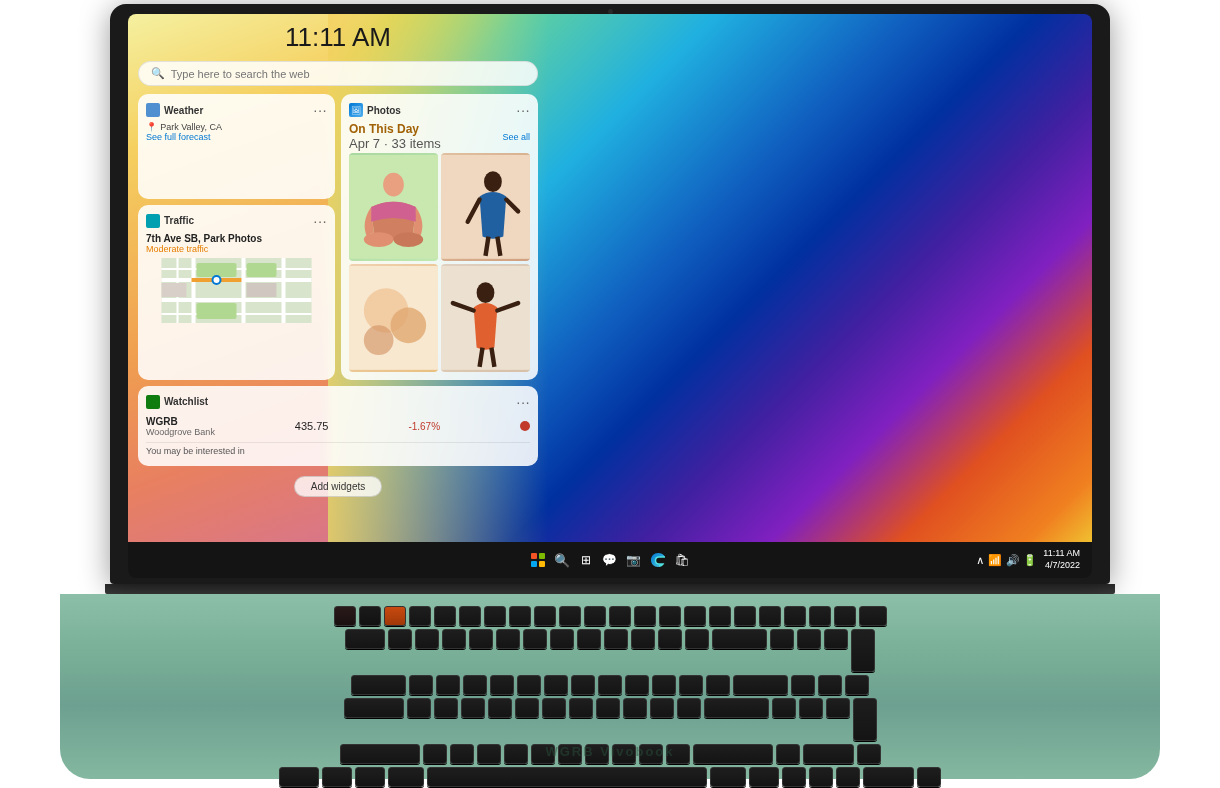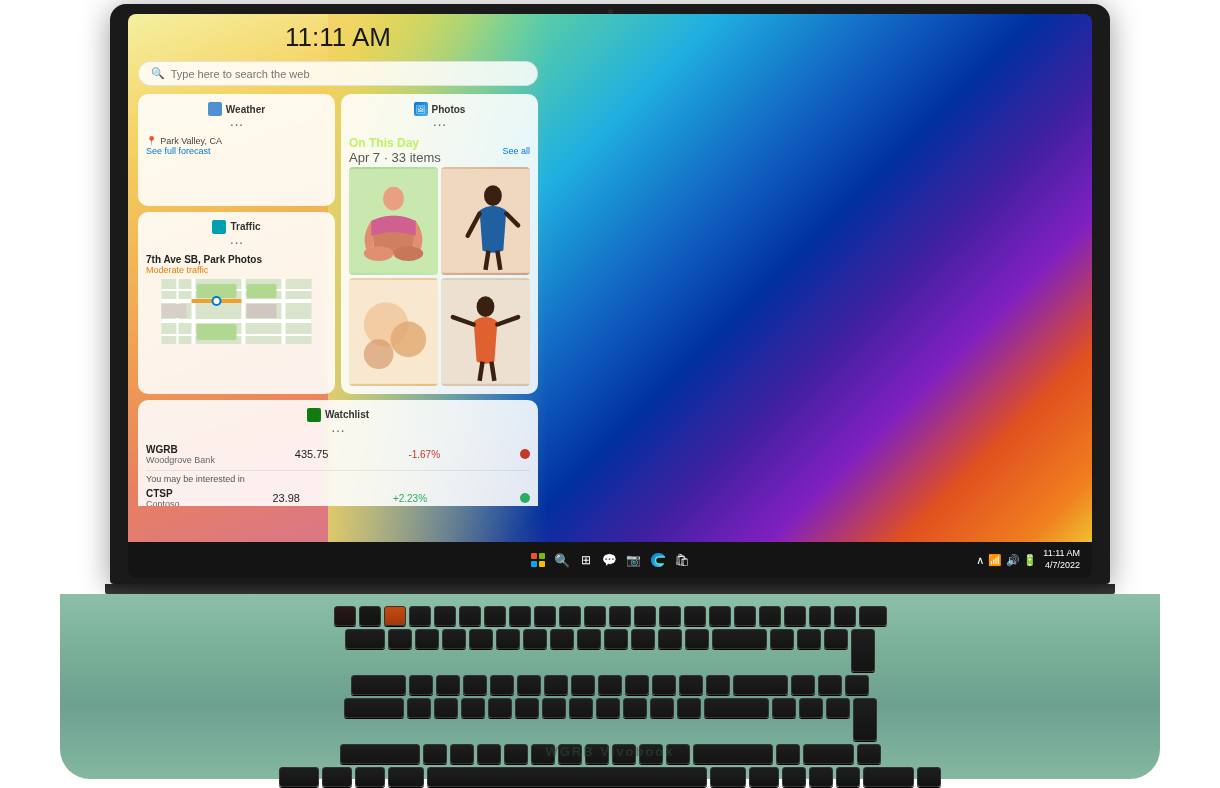--- a/index.html
+++ b/index.html
@@ -142,21 +142,20 @@
       padding: 8px;
       position: relative;
       backdrop-filter: blur(4px);
     }
 
     .widget-header {
       display: flex;
       align-items: center;
       justify-content: space-between;
       margin-bottom: 4px;
-      flex-direction: column;
     }
     .widget-title {
       font-size: 10px;
       font-weight: 600;
       color: #333;
       display: flex;
       align-items: center;
       gap: 4px;
     }
     .widget-dots {
@@ -486,21 +485,21 @@
 
     
     .edge-icon-svg {
       width: 16px;
       height: 16px;
     }
 
     .on-this-day-header {
       font-size: 12px;
       font-weight: 600;
-      color: #bef264;
+      color: #a16207;
     }
 
     .photos-header-widget {
       display: flex;
       align-items: center;
       gap: 4px;
     }
     .photos-icon-blue {
       width: 14px;
       height: 14px;
@@ -710,29 +709,20 @@
                   <span class="stock-ticker">WGRB</span>
                   <span class="stock-name">Woodgrove Bank</span>
                 </div>
                 <span class="stock-price">435.75</span>
                 <span class="stock-change-neg">-1.67%</span>
                 <div class="stock-dot stock-dot-neg"></div>
               </div>
               <div class="stock-divider"></div>
               <div class="interested-label">You may be interested in</div>
 
-              <div class="stock-row">
-                <div class="stock-info">
-                  <span class="stock-ticker">CTSP</span>
-                  <span class="stock-name">Contoso</span>
-                </div>
-                <span class="stock-price">23.98</span>
-                <span class="stock-change-pos">+2.23%</span>
-                <div class="stock-dot stock-dot-pos"></div>
-              </div>
             </div>
 
           </div>
 
           <div class="add-widgets-container">
             <button class="add-widgets-btn">Add widgets</button>
           </div>
 
         </div>
 

